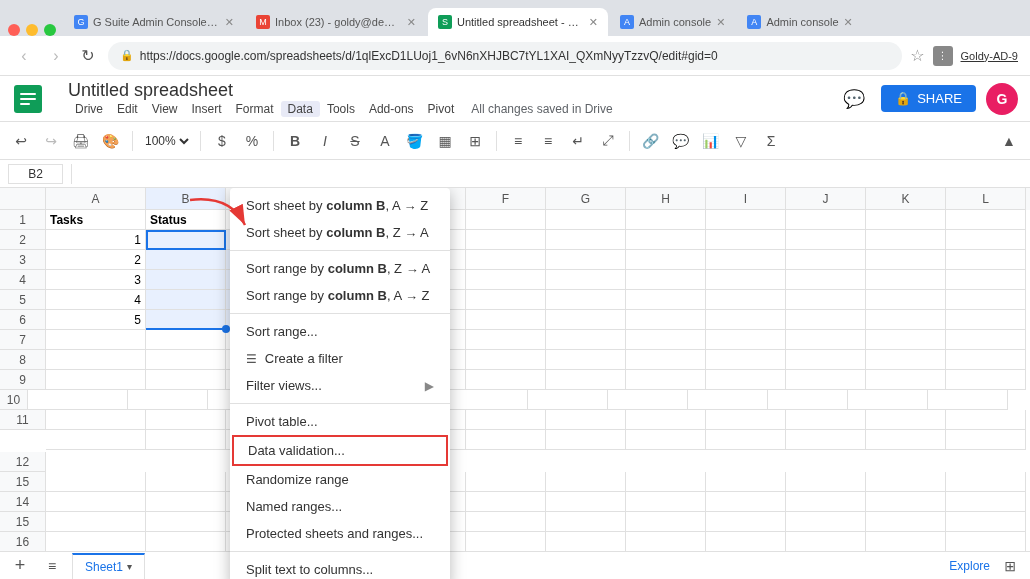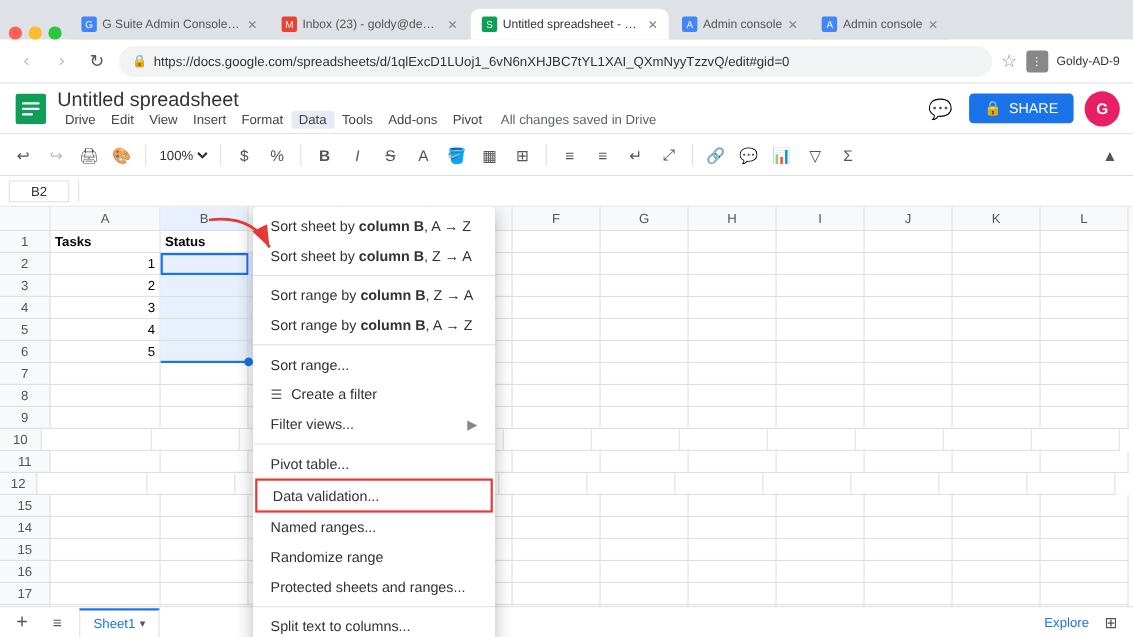--- a/index.html
+++ b/index.html
@@ -53,25 +53,25 @@
     <button style="width:24px;height:24px;border:none;background:none;font-size:16px;color:#bbb;cursor:pointer;">›</button>
     <button style="width:24px;height:24px;border:none;background:none;font-size:16px;color:#555;cursor:pointer;">↻</button>
     <div style="flex:1;background:#f1f3f4;border-radius:20px;height:28px;display:flex;align-items:center;padding:0 12px;font-size:12px;color:#333;gap:6px;">
       <span style="font-size:11px;color:#1a73e8;">🔒</span>
       <span>https://docs.google.com/spreadsheets/d/1qlExcD1LUoj1_6vN6nXHJBC7tYL1XAI_QXmNyyTzzvQ/edit#gid=0</span>
     </div>
     <button style="border:none;background:none;font-size:16px;color:#888;cursor:pointer;">☆</button>
     <div style="display:flex;gap:4px;">
       <div style="width:20px;height:20px;background:#888;border-radius:3px;display:flex;align-items:center;justify-content:center;font-size:10px;color:white;">⋮</div>
     </div>
-    <span style="font-size:11px;color:#333;">Goldy-AD-9</span>
+    <span style="font-size:11px;color:#333;text-decoration:underline;">Goldy-AD-9</span>
   </div>
 </div>
 
-<div style="background:#fff;display:flex;align-items:center;padding:4px 12px;gap:8px;border-bottom:1px solid #e0e0e0;height:46px;">
+<div style="background:#fff;display:flex;align-items:center;padding:4px 12px;gap:24px;border-bottom:1px solid #e0e0e0;height:46px;">
   <div style="width:32px;height:32px;display:flex;align-items:center;justify-content:center;">
     <svg width="28" height="28" viewBox="0 0 28 28">
       <rect width="28" height="28" rx="3" fill="#0f9d58"></rect>
       <rect x="6" y="8" width="16" height="2" rx="1" fill="white"></rect>
       <rect x="6" y="13" width="16" height="2" rx="1" fill="white"></rect>
       <rect x="6" y="18" width="10" height="2" rx="1" fill="white"></rect>
     </svg>
   </div>
   <div style="display:flex;flex-direction:column;">
     <span style="font-size:18px;color:#333;line-height:1.2;">Untitled spreadsheet</span>
@@ -298,21 +298,21 @@
           <div style="width: 80px; height: 20px; border-right: 1px solid rgb(224, 224, 224); border-bottom: 1px solid rgb(224, 224, 224);"></div>
           <div style="width: 80px; height: 20px; border-right: 1px solid rgb(224, 224, 224); border-bottom: 1px solid rgb(224, 224, 224);"></div>
           <div style="width: 80px; height: 20px; border-right: 1px solid rgb(224, 224, 224); border-bottom: 1px solid rgb(224, 224, 224);"></div>
           <div style="width: 80px; height: 20px; border-right: 1px solid rgb(224, 224, 224); border-bottom: 1px solid rgb(224, 224, 224);"></div>
           <div style="width: 80px; height: 20px; border-right: 1px solid rgb(224, 224, 224); border-bottom: 1px solid rgb(224, 224, 224);"></div>
           <div style="width: 80px; height: 20px; border-right: 1px solid rgb(224, 224, 224); border-bottom: 1px solid rgb(224, 224, 224);"></div>
           <div style="width: 80px; height: 20px; border-right: 1px solid rgb(224, 224, 224); border-bottom: 1px solid rgb(224, 224, 224);"></div>
           <div style="width: 80px; height: 20px; border-right: 1px solid rgb(224, 224, 224); border-bottom: 1px solid rgb(224, 224, 224);"></div>
         </div>
         <div style="display: flex;">
-          <div style="width: 38px; height: 20px; border-right: 1px solid rgb(224, 224, 224); border-bottom: 1px solid rgb(224, 224, 224); display: flex; align-items: center; justify-content: center; font-size: 12px; color: rgb(85, 85, 85); background: rgb(248, 249, 250); flex-shrink: 0;">10</div>
+          <div style="width: 28px; height: 20px; border-right: 1px solid rgb(224, 224, 224); border-bottom: 1px solid rgb(224, 224, 224); display: flex; align-items: center; justify-content: center; font-size: 12px; color: rgb(85, 85, 85); background: rgb(248, 249, 250); flex-shrink: 0;">10</div>
           <div style="width: 100px; height: 20px; border-right: 1px solid rgb(224, 224, 224); border-bottom: 1px solid rgb(224, 224, 224);"></div>
           <div style="width: 80px; height: 20px; border-right: 1px solid rgb(224, 224, 224); border-bottom: 1px solid rgb(224, 224, 224);"></div>
           <div style="width: 80px; height: 20px; border-right: 1px solid rgb(224, 224, 224); border-bottom: 1px solid rgb(224, 224, 224);"></div>
           <div style="width: 80px; height: 20px; border-right: 1px solid rgb(224, 224, 224); border-bottom: 1px solid rgb(224, 224, 224);"></div>
           <div style="width: 80px; height: 20px; border-right: 1px solid rgb(224, 224, 224); border-bottom: 1px solid rgb(224, 224, 224);"></div>
           <div style="width: 80px; height: 20px; border-right: 1px solid rgb(224, 224, 224); border-bottom: 1px solid rgb(224, 224, 224);"></div>
           <div style="width: 80px; height: 20px; border-right: 1px solid rgb(224, 224, 224); border-bottom: 1px solid rgb(224, 224, 224);"></div>
           <div style="width: 80px; height: 20px; border-right: 1px solid rgb(224, 224, 224); border-bottom: 1px solid rgb(224, 224, 224);"></div>
           <div style="width: 80px; height: 20px; border-right: 1px solid rgb(224, 224, 224); border-bottom: 1px solid rgb(224, 224, 224);"></div>
           <div style="width: 80px; height: 20px; border-right: 1px solid rgb(224, 224, 224); border-bottom: 1px solid rgb(224, 224, 224);"></div>
@@ -328,21 +328,21 @@
           <div style="width: 80px; height: 20px; border-right: 1px solid rgb(224, 224, 224); border-bottom: 1px solid rgb(224, 224, 224);"></div>
           <div style="width: 80px; height: 20px; border-right: 1px solid rgb(224, 224, 224); border-bottom: 1px solid rgb(224, 224, 224);"></div>
           <div style="width: 80px; height: 20px; border-right: 1px solid rgb(224, 224, 224); border-bottom: 1px solid rgb(224, 224, 224);"></div>
           <div style="width: 80px; height: 20px; border-right: 1px solid rgb(224, 224, 224); border-bottom: 1px solid rgb(224, 224, 224);"></div>
           <div style="width: 80px; height: 20px; border-right: 1px solid rgb(224, 224, 224); border-bottom: 1px solid rgb(224, 224, 224);"></div>
           <div style="width: 80px; height: 20px; border-right: 1px solid rgb(224, 224, 224); border-bottom: 1px solid rgb(224, 224, 224);"></div>
           <div style="width: 80px; height: 20px; border-right: 1px solid rgb(224, 224, 224); border-bottom: 1px solid rgb(224, 224, 224);"></div>
           <div style="width: 80px; height: 20px; border-right: 1px solid rgb(224, 224, 224); border-bottom: 1px solid rgb(224, 224, 224);"></div>
         </div>
         <div style="display: flex;">
-          <div style="width: 34px; height: 20px; border-right: 1px solid rgb(224, 224, 224); border-bottom: 1px solid rgb(224, 224, 224); display: flex; align-items: center; justify-content: center; font-size: 12px; color: rgb(85, 85, 85); background: rgb(248, 249, 250); flex-shrink: 0;">12</div>
+          <div style="width: 46px; height: 20px; border-right: 1px solid rgb(224, 224, 224); border-bottom: 1px solid rgb(224, 224, 224); display: flex; align-items: center; justify-content: center; font-size: 12px; color: rgb(85, 85, 85); background: rgb(248, 249, 250); flex-shrink: 0; margin-top: 22px;">12</div>
           <div style="width: 100px; height: 20px; border-right: 1px solid rgb(224, 224, 224); border-bottom: 1px solid rgb(224, 224, 224);"></div>
           <div style="width: 80px; height: 20px; border-right: 1px solid rgb(224, 224, 224); border-bottom: 1px solid rgb(224, 224, 224);"></div>
           <div style="width: 80px; height: 20px; border-right: 1px solid rgb(224, 224, 224); border-bottom: 1px solid rgb(224, 224, 224);"></div>
           <div style="width: 80px; height: 20px; border-right: 1px solid rgb(224, 224, 224); border-bottom: 1px solid rgb(224, 224, 224);"></div>
           <div style="width: 80px; height: 20px; border-right: 1px solid rgb(224, 224, 224); border-bottom: 1px solid rgb(224, 224, 224);"></div>
           <div style="width: 80px; height: 20px; border-right: 1px solid rgb(224, 224, 224); border-bottom: 1px solid rgb(224, 224, 224);"></div>
           <div style="width: 80px; height: 20px; border-right: 1px solid rgb(224, 224, 224); border-bottom: 1px solid rgb(224, 224, 224);"></div>
           <div style="width: 80px; height: 20px; border-right: 1px solid rgb(224, 224, 224); border-bottom: 1px solid rgb(224, 224, 224);"></div>
           <div style="width: 80px; height: 20px; border-right: 1px solid rgb(224, 224, 224); border-bottom: 1px solid rgb(224, 224, 224);"></div>
           <div style="width: 80px; height: 20px; border-right: 1px solid rgb(224, 224, 224); border-bottom: 1px solid rgb(224, 224, 224);"></div>
@@ -492,24 +492,24 @@
 
     <div style="height:1px;background:#e0e0e0;margin:4px 0;"></div>
 
     <div style="display:flex;align-items:center;padding:6px 16px;font-size:13px;color:#333;cursor:pointer;">
       <span>Pivot table...</span>
     </div>
     <div style="display:flex;align-items:center;padding:6px 14px;font-size:13px;color:#333;cursor:pointer;border:2px solid #e53935;margin:0 2px;background:#fff;">
       <span>Data validation...</span>
     </div>
     <div style="display:flex;align-items:center;padding:6px 16px;font-size:13px;color:#333;cursor:pointer;">
+      <span>Randomize range</span>
+    </div>
+    <div style="display:flex;align-items:center;padding:6px 16px;font-size:13px;color:#333;cursor:pointer;">
       <span>Named ranges...</span>
-    </div>
-    <div style="display:flex;align-items:center;padding:6px 16px;font-size:13px;color:#333;cursor:pointer;">
-      <span>Randomize range</span>
     </div>
     <div style="display:flex;align-items:center;padding:6px 16px;font-size:13px;color:#333;cursor:pointer;">
       <span>Protected sheets and ranges...</span>
     </div>
 
     <div style="height:1px;background:#e0e0e0;margin:4px 0;"></div>
 
     <div style="display:flex;align-items:center;padding:6px 16px;font-size:13px;color:#333;cursor:pointer;">
       <span>Split text to columns...</span>
     </div>

